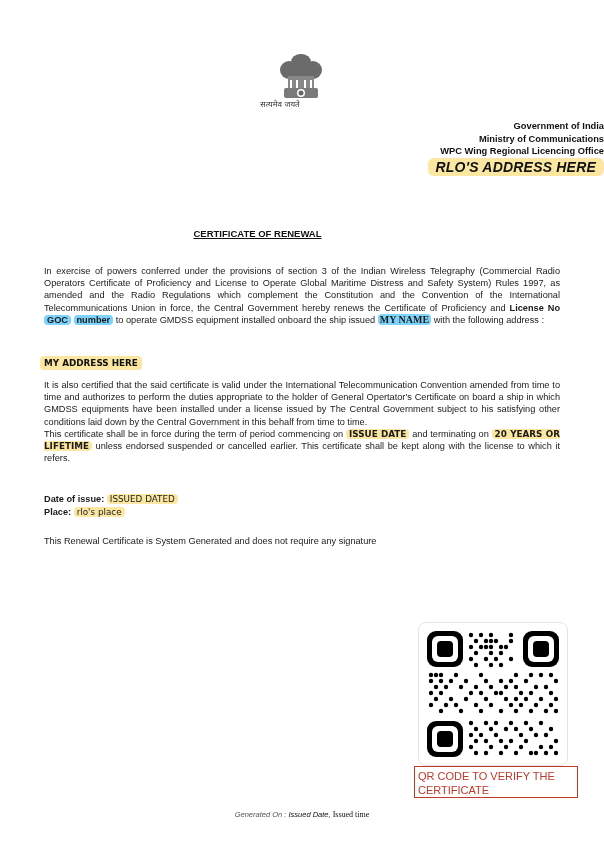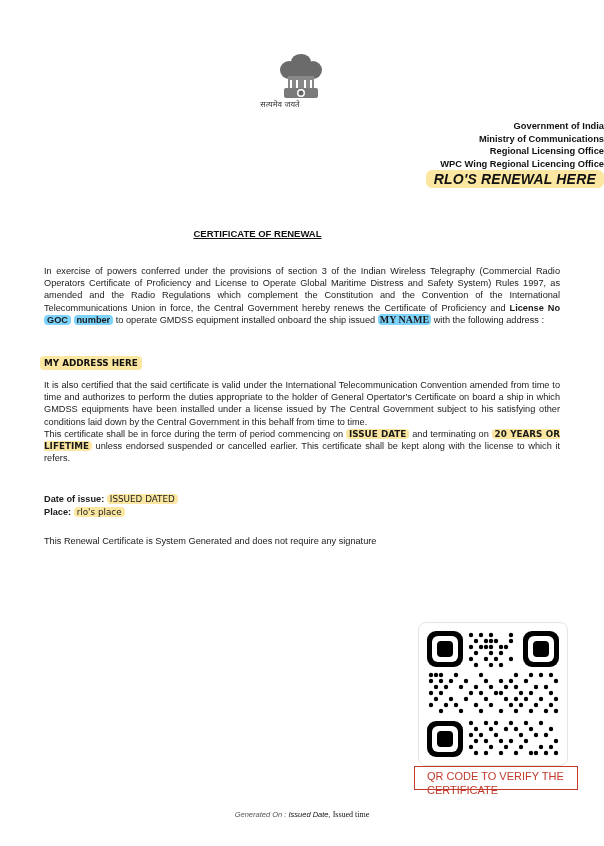--- a/index.html
+++ b/index.html
@@ -17,22 +17,22 @@
     .para { position: absolute; left: 44px; width: 516px; font-size: 9.2px; line-height: 12.2px;
       text-align: justify; color: #1a1a1a; }
     .hl { background: #7dd3fc; border-radius: 4px; padding: 0 3px; font-weight: bold; }
     .hl-serif { background: #7dd3fc; border-radius: 4px; padding: 0 2px; font-family: "Liberation Serif", serif; font-weight: bold; font-size: 10px; }
     .hl-sans { background: #fbe7a1; border-radius: 4px; padding: 0 3px; font-family: "DejaVu Sans", sans-serif; font-weight: bold; font-size: 8.8px; }
     .hl-plain { background: #fbe7a1; border-radius: 4px; padding: 0 3px; font-family: "DejaVu Sans", sans-serif; font-size: 8.8px; }
     .addr { position: absolute; left: 40px; top: 352px; }
     .b { font-weight: bold; }
     .qr-wrap { position: absolute; left: 418px; top: 622px; width: 148px; height: 142px;
       border: 1px solid #e4e4e4; border-radius: 8px; background: #fff; }
-    .qr-caption { position: absolute; left: 414px; top: 766px; width: 164px; height: 24px;
-      border: 1px solid #c0392b; color: #c0392b; font-size: 11px; line-height: 14px; padding: 2px 12px; box-sizing: border-box; }
+    .qr-caption { position: absolute; left: 414px; top: 766px; width: 164px; height: 32px;
+      border: 1px solid #c0392b; color: #c0392b; font-size: 11px; line-height: 14px; padding: 2px 3px; box-sizing: border-box; }
     .footer { position: absolute; left: 0; width: 604px; top: 810px; text-align: center;
       font-size: 7.5px; color: #555; }
     .footer i { font-style: italic; }
     .footer .dt { color: #111; font-style: italic; }
     .footer .tm { color: #111; font-family: "Liberation Serif", serif; font-size: 8px; }
   </style>
 </head>
 <body>
 
 <svg class="emblem" viewBox="0 0 70 62">
@@ -49,23 +49,22 @@
     <rect x="18" y="40" width="34" height="10" rx="2" fill="#7a7a7a"></rect>
     <circle cx="35" cy="45" r="4" fill="#fff"></circle>
     <circle cx="35" cy="45" r="2.5" fill="#666"></circle>
   </g>
 </svg>
 <div class="motto">सत्यमेव जयते</div>
 
 <div class="header">
   <div>Government of India</div>
   <div>Ministry of Communications</div>
-  <div>Regional Licensing Office</div>
   <div>WPC Wing Regional Licencing Office</div>
-  <div><span class="rlo">RLO'S RENEWAL HERE</span></div>
+  <div><span class="rlo">RLO'S ADDRESS HERE</span></div>
 </div>
 
 <div class="title">CERTIFICATE OF RENEWAL</div>
 
 <div class="para" style="top:265px;">
   <span>In exercise of powers conferred under the provisions of section 3 of the Indian Wireless Telegraphy (Commercial Radio Operators Certificate of Proficiency and License to Operate Global Maritime Distress and Safety System) Rules 1997, as amended and the Radio Regulations which complement the Constitution and the Convention of the International Telecommunications Union in force, the Central Government hereby renews the Certificate of Proficiency and </span><span class="b">License No</span>
   <span class="hl">GOC</span>
   <span class="hl">number</span><span> to operate GMDSS equipment installed onboard the ship issued </span><span class="hl-serif">MY NAME</span><span> with the following address :</span>
 </div>
 

